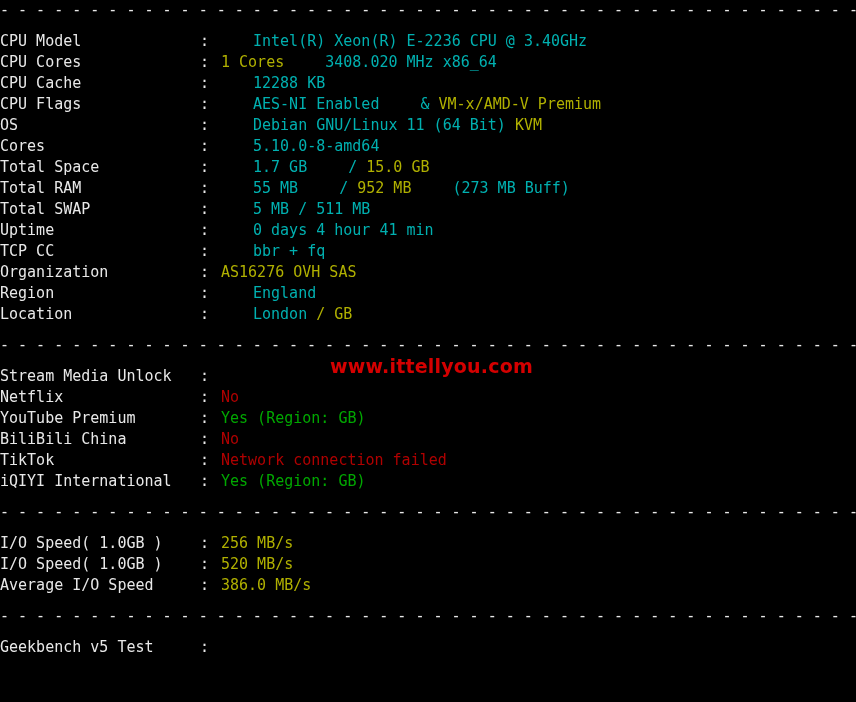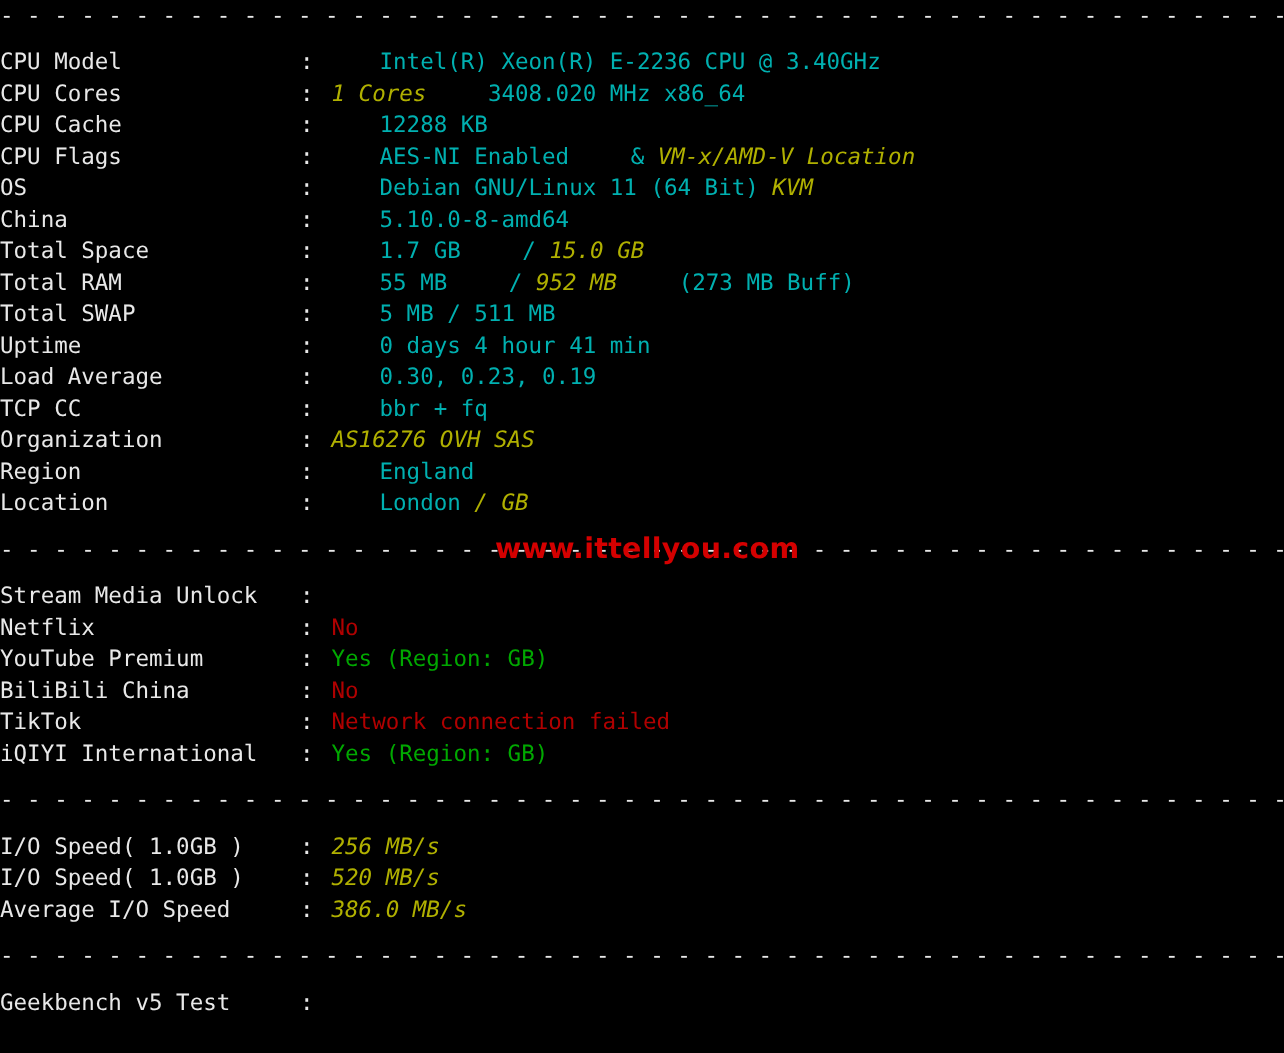--- a/index.html
+++ b/index.html
@@ -56,21 +56,21 @@
   .colon {
     display: inline-block;
     width: 21px;
     color: #e8e8e8;
     white-space: pre;
   }
   .value {
     white-space: pre;
   }
   .c-cyan   { color: #00b0b0; margin-left: 32px; }
-  .c-yellow { color: #b0b000; font-style: italic; }
+  .c-yellow { color: #b0b000; }
   .c-green  { color: #00a800; }
   .c-red    { color: #b00000; }
   .spacer-sm { height: 10px; display: block; }
   
   .watermark {
     position: absolute;
     left: 330px;
     top: 339px;
     font-family: "DejaVu Sans", "Liberation Sans", sans-serif;
     font-size: 19px;
@@ -87,28 +87,27 @@
 
 <div class="screen">
 
   <div class="sep"><span class="sep-inner">- - - - - - - - - - - - - - - - - - - - - - - - - - - - - - - - - - - - - - - - - - - - - - - - - - - - -</span></div>
 
   <div id="system-info-section">
       <div class="spacer-sm"></div>
       <div class="row"><span class="label">CPU Model</span><span class="colon">:</span><span class="value c-cyan">Intel(R) Xeon(R) E-2236 CPU @ 3.40GHz</span></div>
       <div class="row"><span class="label">CPU Cores</span><span class="colon">:</span><span class="value c-yellow">1 Cores </span><span class="value c-cyan">3408.020 MHz x86_64</span></div>
       <div class="row"><span class="label">CPU Cache</span><span class="colon">:</span><span class="value c-cyan">12288 KB</span></div>
-      <div class="row"><span class="label">CPU Flags</span><span class="colon">:</span><span class="value c-cyan">AES-NI Enabled </span><span class="value c-cyan">&amp; </span><span class="value c-yellow">VM-x/AMD-V Location</span></div>
+      <div class="row"><span class="label">CPU Flags</span><span class="colon">:</span><span class="value c-cyan">AES-NI Enabled </span><span class="value c-cyan">&amp; </span><span class="value c-yellow">VM-x/AMD-V Premium</span></div>
       <div class="row"><span class="label">OS</span><span class="colon">:</span><span class="value c-cyan">Debian GNU/Linux 11 (64 Bit) </span><span class="value c-yellow">KVM</span></div>
-      <div class="row"><span class="label">China</span><span class="colon">:</span><span class="value c-cyan">5.10.0-8-amd64</span></div>
+      <div class="row"><span class="label">Cores</span><span class="colon">:</span><span class="value c-cyan">5.10.0-8-amd64</span></div>
       <div class="row"><span class="label">Total Space</span><span class="colon">:</span><span class="value c-cyan">1.7 GB </span><span class="value c-cyan">/ </span><span class="value c-yellow">15.0 GB</span></div>
       <div class="row"><span class="label">Total RAM</span><span class="colon">:</span><span class="value c-cyan">55 MB </span><span class="value c-cyan">/ </span><span class="value c-yellow">952 MB </span><span class="value c-cyan">(273 MB Buff)</span></div>
       <div class="row"><span class="label">Total SWAP</span><span class="colon">:</span><span class="value c-cyan">5 MB / 511 MB</span></div>
       <div class="row"><span class="label">Uptime</span><span class="colon">:</span><span class="value c-cyan">0 days 4 hour 41 min</span></div>
-      <div class="row"><span class="label">Load Average</span><span class="colon">:</span><span class="value c-cyan">0.30, 0.23, 0.19</span></div>
       <div class="row"><span class="label">TCP CC</span><span class="colon">:</span><span class="value c-cyan">bbr + fq</span></div>
       <div class="row"><span class="label">Organization</span><span class="colon">:</span><span class="value c-yellow">AS16276 OVH SAS</span></div>
       <div class="row"><span class="label">Region</span><span class="colon">:</span><span class="value c-cyan">England</span></div>
       <div class="row"><span class="label">Location</span><span class="colon">:</span><span class="value c-cyan">London </span><span class="value c-yellow">/ GB</span></div>
       <div class="spacer-sm"></div>
     </div>
 
   <div class="sep"><span class="sep-inner">- - - - - - - - - - - - - - - - - - - - - - - - - - - - - - - - - - - - - - - - - - - - - - - - - - - - -</span></div>
 
   <div id="stream-media-section">

